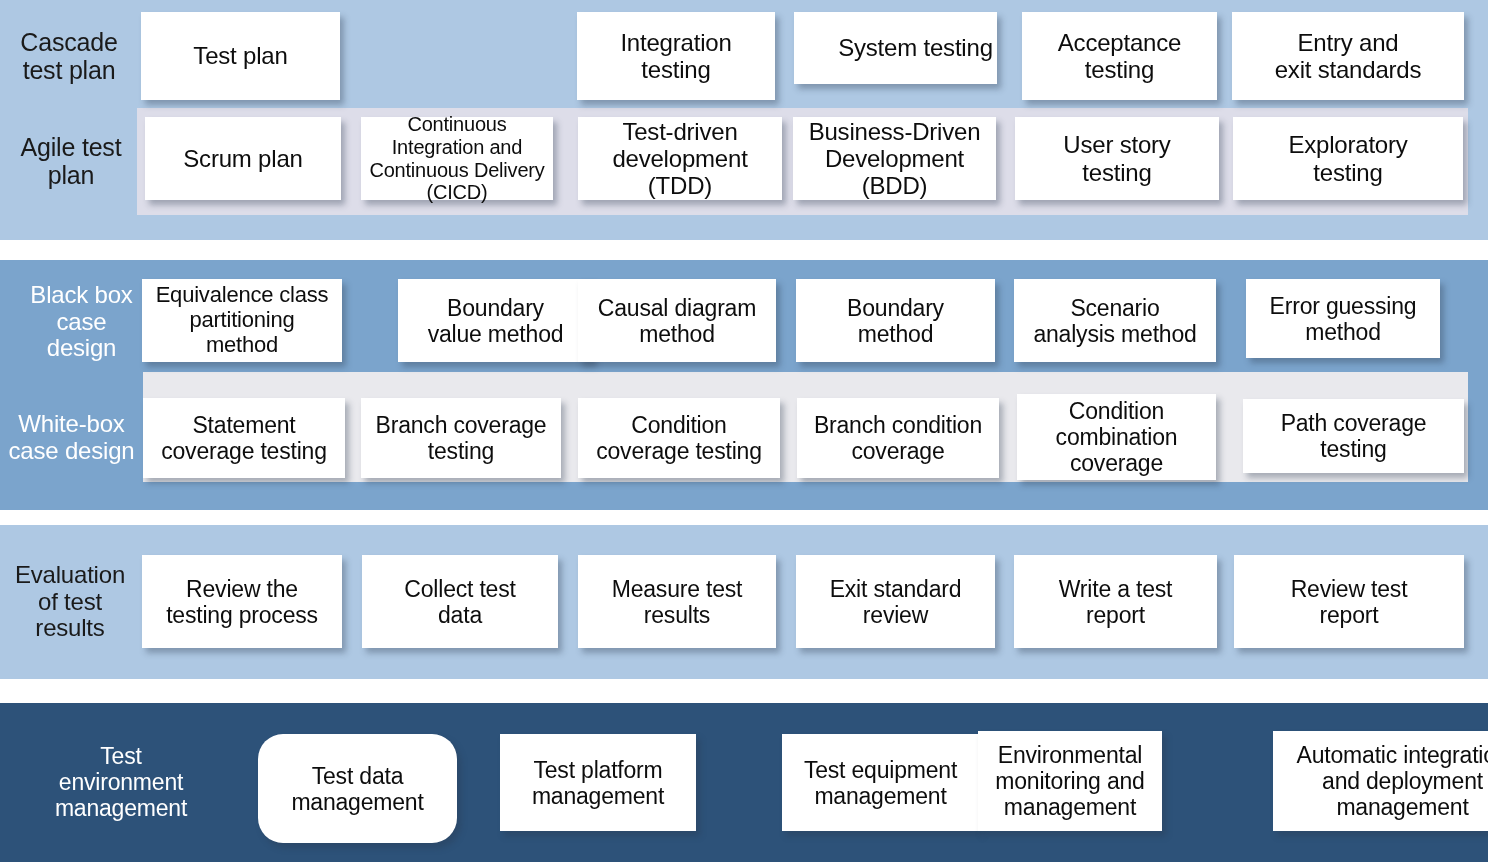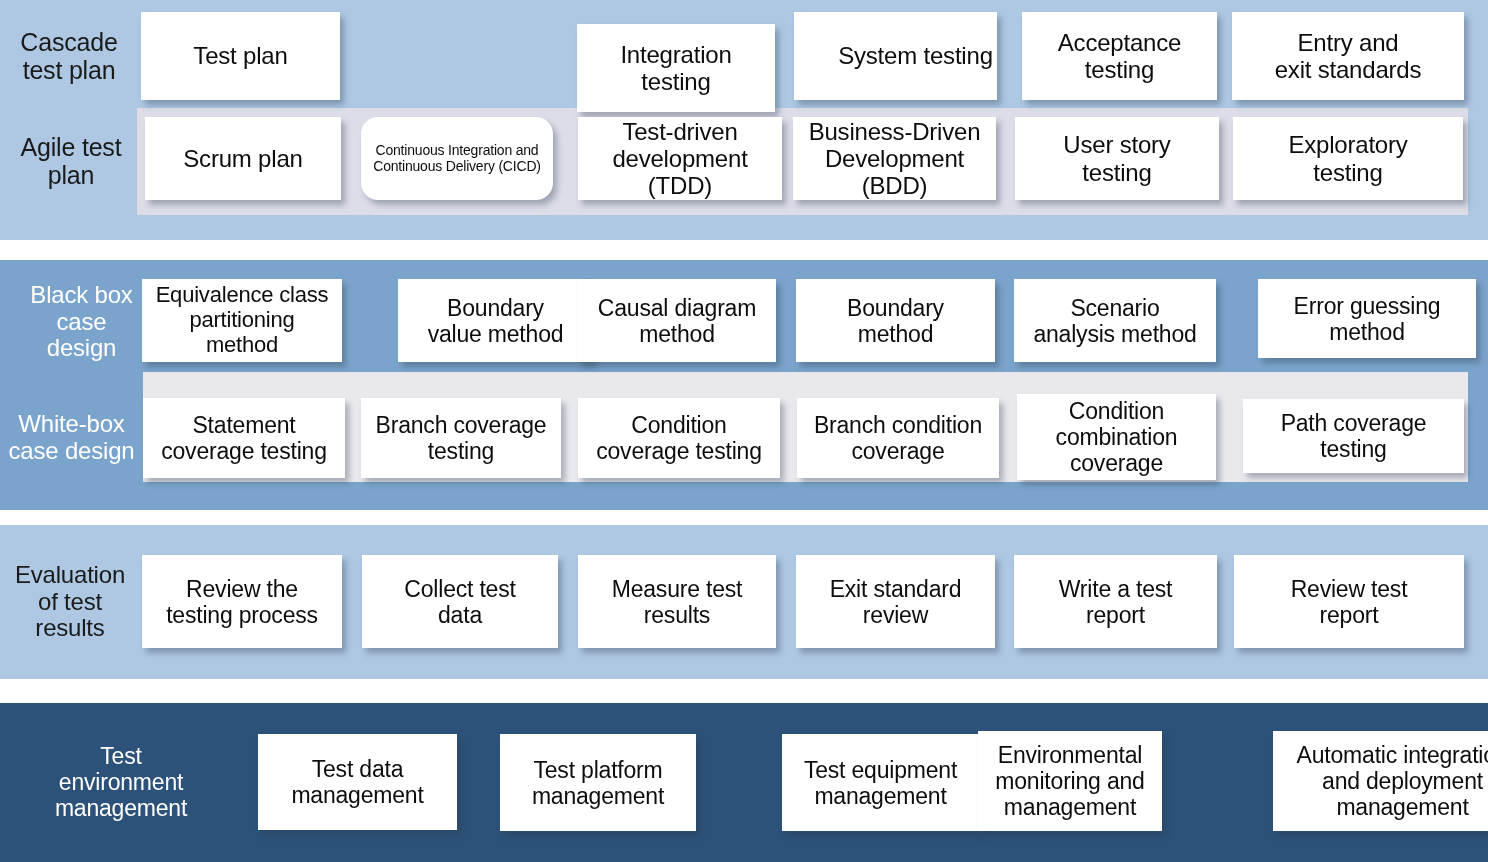--- a/index.html
+++ b/index.html
@@ -78,33 +78,33 @@
 <div class="board">
 
   <div class="band band--light" style="top:0px;height:240px;"></div>
 
   <div class="rowstrip rowstrip--lav" style="left:137px;top:108px;width:1331px;height:107px;"></div>
 
   <div class="rowlabel rowlabel--dark" style="left:4px;top:10px;width:130px;height:92px;font-size:25px;">Cascade
 test plan</div>
 
   <div class="card" style="left:141px;top:12px;width:199px;height:88px;font-size:24px;">Test plan</div>
-  <div class="card" style="left:577px;top:12px;width:198px;height:88px;font-size:24px;margin-top:12px;">Integration
+  <div class="card" style="left:577px;top:12px;width:198px;height:88px;font-size:24px;">Integration
 testing</div>
-  <div class="card" style="left:794px;top:12px;width:203px;height:88px;font-size:24px;padding-left:44px;">System testing</div>
+  <div class="card" style="left:794px;top:12px;width:203px;height:72px;font-size:24px;padding-left:44px;">System testing</div>
   <div class="card" style="left:1022px;top:12px;width:195px;height:88px;font-size:24px;">Acceptance
 testing</div>
   <div class="card" style="left:1232px;top:12px;width:232px;height:88px;font-size:24px;">Entry and
 exit standards</div>
 
   <div class="rowlabel rowlabel--dark" style="left:4px;top:117px;width:134px;height:88px;font-size:25px;">Agile test
 plan</div>
 
   <div class="card" style="left:145px;top:117px;width:196px;height:83px;font-size:24px;">Scrum plan</div>
-  <div class="card" style="left:361px;top:117px;width:192px;height:83px;font-size:14px;border-radius:17px;">Continuous Integration and Continuous Delivery (CICD)</div>
+  <div class="card" style="left:361px;top:117px;width:192px;height:83px;font-size:20px;">Continuous Integration and Continuous Delivery (CICD)</div>
   <div class="card" style="left:578px;top:117px;width:204px;height:83px;font-size:24px;">Test-driven
 development
 (TDD)</div>
   <div class="card" style="left:793px;top:117px;width:203px;height:83px;font-size:24px;">Business-Driven
 Development
 (BDD)</div>
   <div class="card" style="left:1015px;top:117px;width:204px;height:83px;font-size:24px;">User story
 testing</div>
   <div class="card" style="left:1233px;top:117px;width:230px;height:83px;font-size:24px;">Exploratory
 testing</div>
@@ -120,21 +120,21 @@
 partitioning
 method</div>
   <div class="card" style="left:362px;top:279px;width:195px;height:83px;font-size:23px;margin-left:36px;">Boundary
 value method</div>
   <div class="card" style="left:578px;top:279px;width:198px;height:83px;font-size:23px;">Causal diagram
 method</div>
   <div class="card" style="left:796px;top:279px;width:199px;height:83px;font-size:23px;">Boundary
 method</div>
   <div class="card" style="left:1014px;top:279px;width:202px;height:83px;font-size:23px;">Scenario
 analysis method</div>
-  <div class="card" style="left:1246px;top:279px;width:218px;height:79px;font-size:23px;margin-left:12px;">Error guessing
+  <div class="card" style="left:1246px;top:279px;width:194px;height:79px;font-size:23px;">Error guessing
 method</div>
 
   <div class="rowlabel rowlabel--white" style="left:0px;top:396px;width:143px;height:84px;font-size:24px;">White-box
 case design</div>
 
   <div class="card" style="left:143px;top:398px;width:202px;height:80px;font-size:23px;">Statement
 coverage testing</div>
   <div class="card" style="left:361px;top:398px;width:200px;height:80px;font-size:23px;">Branch coverage
 testing</div>
   <div class="card" style="left:578px;top:398px;width:202px;height:80px;font-size:23px;">Condition
@@ -165,21 +165,21 @@
 report</div>
   <div class="card" style="left:1234px;top:555px;width:230px;height:93px;font-size:23px;">Review test
 report</div>
 
   <div class="band band--dark" style="top:703px;height:159px;"></div>
 
   <div class="rowlabel rowlabel--white" style="left:26px;top:735px;width:190px;height:96px;font-size:23px;">Test
 environment
 management</div>
 
-  <div class="card" style="left:258px;top:734px;width:199px;height:96px;font-size:23px;">Test data
+  <div class="card" style="left:258px;top:734px;width:199px;height:109px;font-size:23px;border-radius:25px;">Test data
 management</div>
   <div class="card" style="left:500px;top:734px;width:196px;height:97px;font-size:23px;">Test platform
 management</div>
   <div class="card" style="left:742px;top:734px;width:197px;height:97px;font-size:23px;margin-left:40px;">Test equipment
 management</div>
   <div class="card" style="left:978px;top:731px;width:184px;height:100px;font-size:23px;">Environmental
 monitoring and
 management</div>
   <div class="card" style="left:1273px;top:731px;width:259px;height:100px;font-size:23px;">Automatic integration
 and deployment

